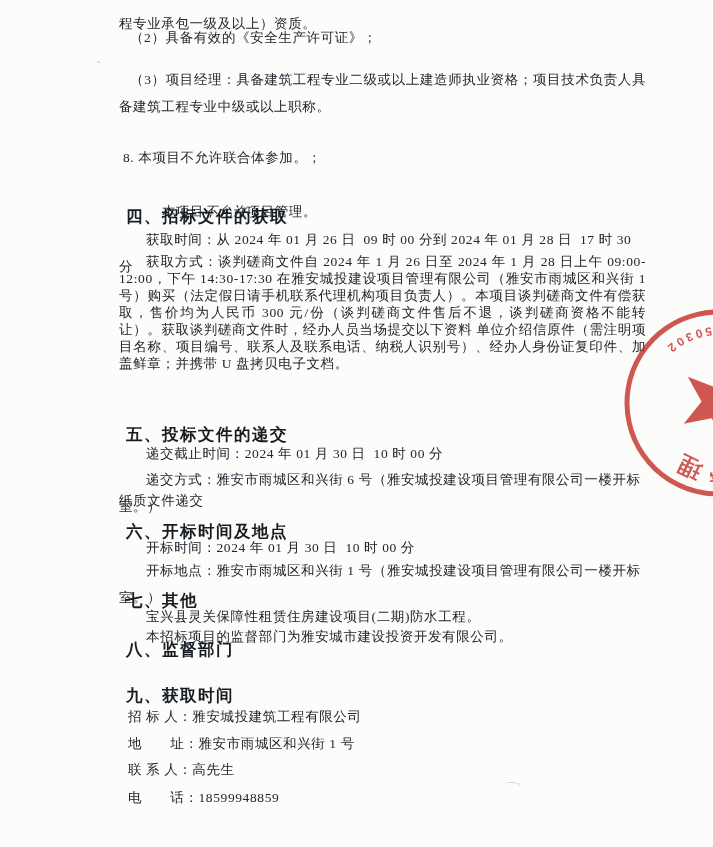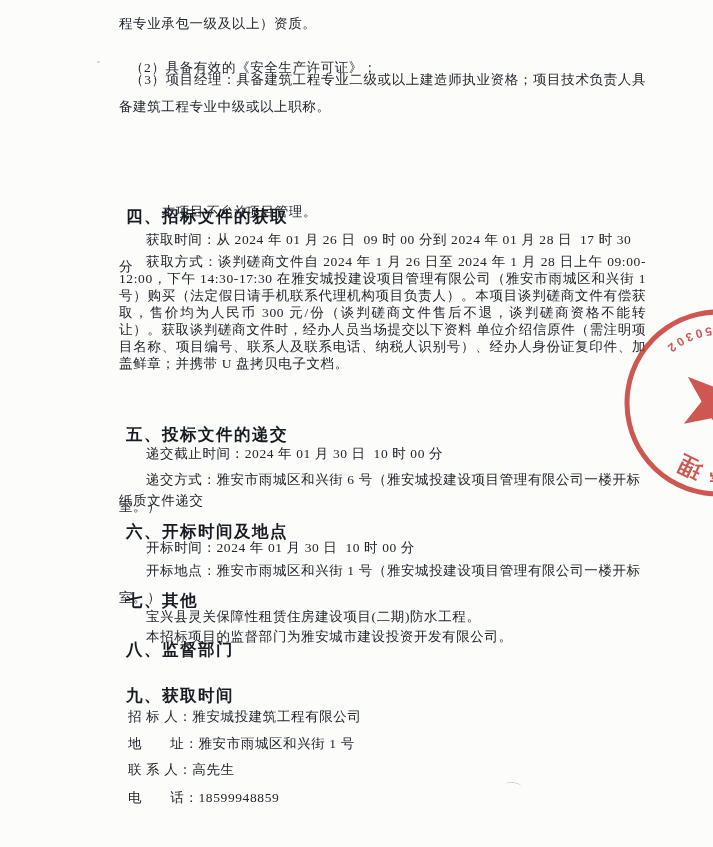--- a/index.html
+++ b/index.html
@@ -71,24 +71,25 @@
     opacity:0.6;
   }
 </style>
 </head>
 <body>
 
 <div class="page">
 
   <div class="line" style="top:10px">程专业承包一级及以上）资质。</div>
 
-  <div class="line indent-li" style="top:54px">（2）具备有效的《安全生产许可证》；</div>
+  <div class="line indent-li" style="top:24px">（2）具备有效的《安全生产许可证》；</div>
 
   <div class="line indent-li justify" style="top:66px">（3）项目经理：具备建筑工程专业二级或以上建造师执业资格；项目技术负责人具备建筑工程专业中级或以上职称。</div>
 
+  <div class="line indent-sm" style="top:144px">8. 本项目不允许联合体参加。；</div>
 
   <div class="line" style="top:171px; text-indent:0; padding-left:27px">
     <span>本项目</span><span class="em-italic">不允许</span><span>项目管理。</span>
   </div>
 
   <h2 class="heading" style="top:194px">四、招标文件的获取</h2>
 
   <div class="line indent1" style="top:226px">获取时间：从 2024 年 01 月 26 日  09 时 00 分到 2024 年 01 月 28 日  17 时 30 分</div>
 
   <div class="line indent1 justify" style="top:253px; line-height:17px">获取方式：谈判磋商文件自 2024 年 1 月 26 日至 2024 年 1 月 28 日上午 09:00-12:00，下午 14:30-17:30 在雅安城投建设项目管理有限公司（雅安市雨城区和兴街 1 号）购买（法定假日请手机联系代理机构项目负责人）。本项目谈判磋商文件有偿获取，售价均为人民币 300 元/份（谈判磋商文件售后不退，谈判磋商资格不能转让）。获取谈判磋商文件时，经办人员当场提交以下资料 单位介绍信原件（需注明项目名称、项目编号、联系人及联系电话、纳税人识别号）、经办人身份证复印件、加盖鲜章；并携带 U 盘拷贝电子文档。</div>

